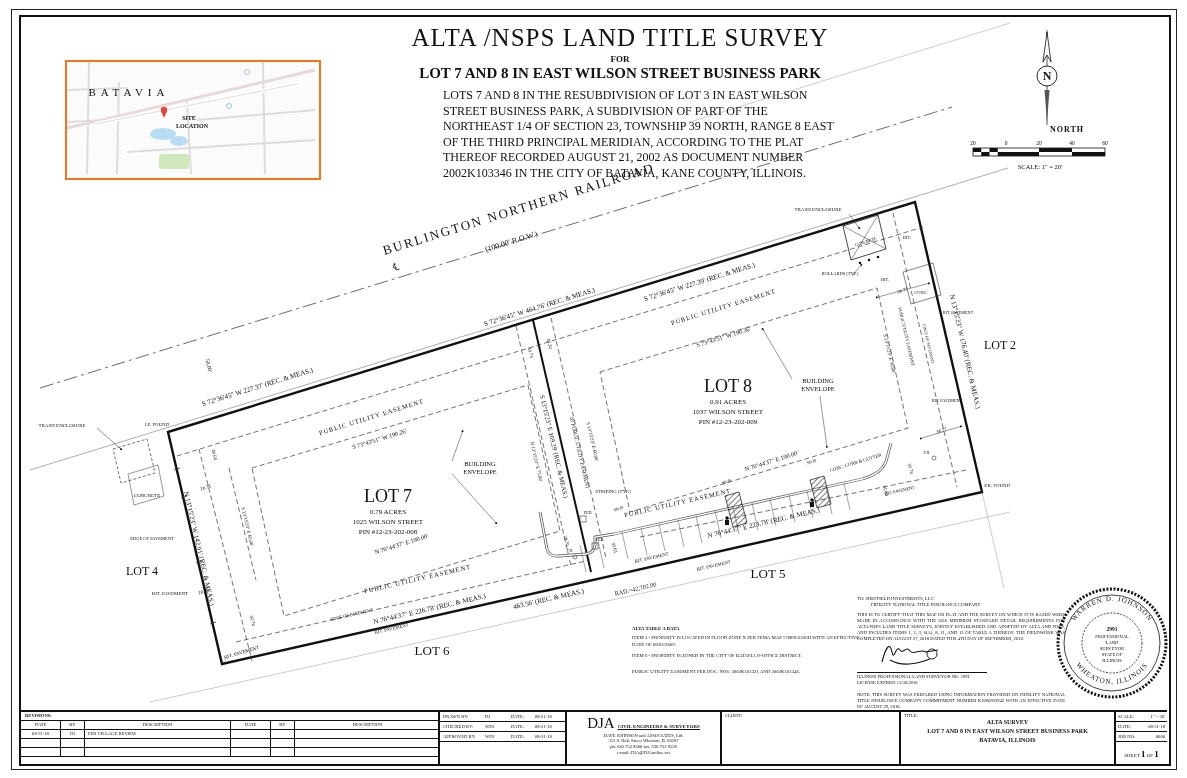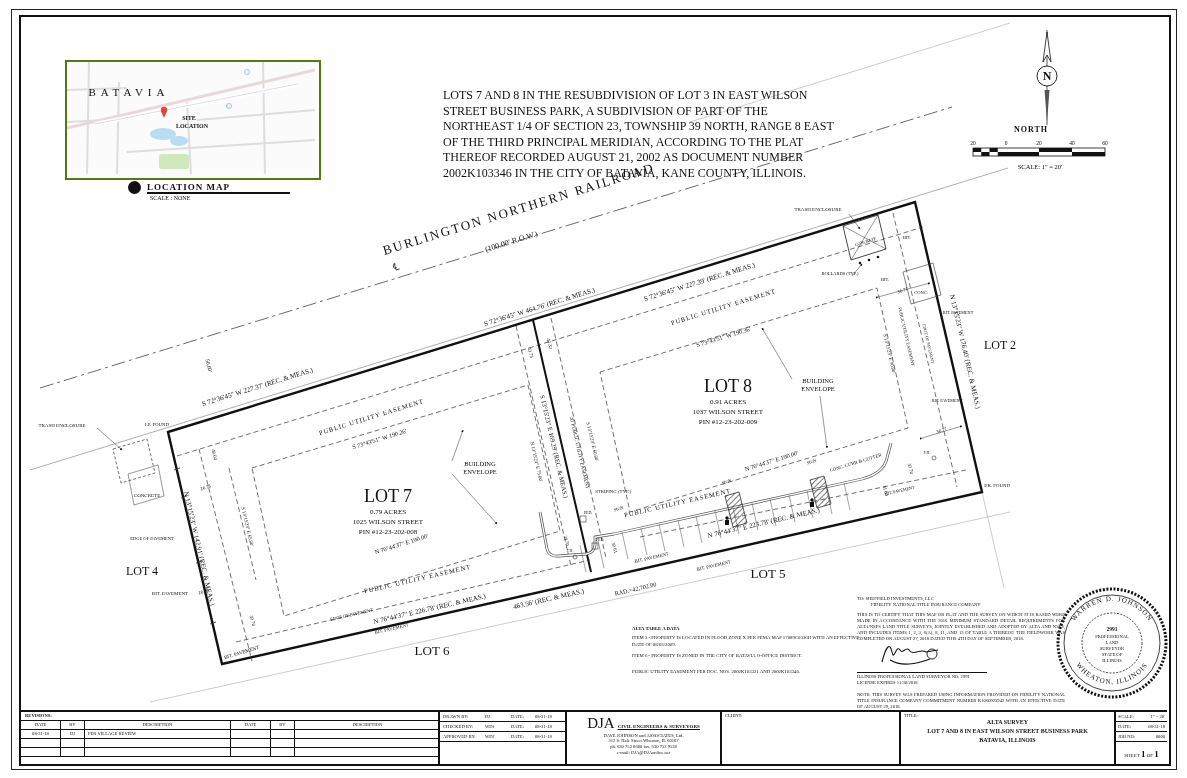--- a/index.html
+++ b/index.html
@@ -9,27 +9,27 @@
   .frame-outer{left:11px;top:9px;width:1164px;height:759px;border:1px solid #222;}
   .frame-inner{left:19px;top:15px;width:1148px;height:747px;border:2px solid #111;}
   svg text{font-family:"Liberation Serif",serif;fill:#111;}
   
   .titlewrap{left:340px;top:24px;width:560px;text-align:center;}
   .h1{font-size:25px;letter-spacing:1px;}
   .hfor{font-size:9px;font-weight:bold;margin-top:2px;}
   .h2{font-size:15px;font-weight:bold;margin-top:1px;}
   .desc{left:443px;top:88px;width:392px;font-size:12px;line-height:1.3;text-align:left;}
   
-  .locmap{left:65px;top:60px;width:252px;height:116px;border:2px solid #4d7c0f;background:#fcfcfc;}
+  .locmap{left:65px;top:60px;width:252px;height:116px;border:2px solid #f97316;background:#fcfcfc;}
   .loccap{left:128px;top:181px;width:200px;font-size:9px;}
   .loccap .dot{display:inline-block;width:13px;height:13px;background:#111;border-radius:50%;vertical-align:middle;margin-right:6px;}
   .loccap .cap{font-weight:bold;letter-spacing:1px;border-bottom:2px solid #111;padding-right:60px;}
   .loccap .scl{font-size:6px;margin-left:22px;margin-top:1px;}
   
-  .northlbl{left:1014px;top:125px;width:70px;text-align:left;font-size:8px;font-weight:bold;letter-spacing:1px;}
+  .northlbl{left:1014px;top:125px;width:70px;text-align:right;font-size:8px;font-weight:bold;letter-spacing:1px;}
   .scalecap{left:966px;top:163px;width:148px;text-align:center;font-size:6.5px;}
   
   .alta{left:632px;top:626px;width:228px;font-size:4.8px;line-height:1.35;}
   .alta .hd{font-weight:bold;margin-bottom:3px;}
   .alta p{margin:0 0 5px 0;}
   .cert{left:857px;top:596px;width:208px;font-size:4.6px;line-height:1.3;}
   .cert p{margin:0 0 4px 0;text-align:justify;}
   .cert .to{margin-bottom:0;}
   .lic{border-top:1px solid #111;width:130px;padding-top:1px;}
   
@@ -319,20 +319,25 @@
         <text x="60" y="79">ILLINOIS</text>
       </g>
     </g>
 
     <g transform="translate(880,640)">
       <path d="M2,22 C6,6 10,2 12,12 C14,22 16,4 20,10 C23,15 26,5 30,11 C34,16 40,8 46,12 L58,10 M10,20 C22,27 36,24 50,19" fill="none" stroke="#111" stroke-width="1.1"></path>
       <circle cx="52" cy="14" r="5" fill="none" stroke="#111" stroke-width="0.9"></circle>
     </g>
   </svg>
 
+  <div class="abs titlewrap">
+    <div class="h1">ALTA /NSPS LAND TITLE  SURVEY</div>
+    <div class="hfor">FOR</div>
+    <div class="h2">LOT 7 AND 8 IN EAST WILSON STREET BUSINESS PARK</div>
+  </div>
   <div class="abs desc">LOTS 7 AND 8 IN THE RESUBDIVISION OF LOT 3 IN EAST WILSON STREET BUSINESS PARK, A SUBDIVISION OF PART OF THE NORTHEAST 1/4 OF SECTION 23, TOWNSHIP 39 NORTH, RANGE 8 EAST OF THE THIRD PRINCIPAL MERIDIAN, ACCORDING TO THE PLAT THEREOF RECORDED AUGUST 21, 2002 AS DOCUMENT NUMBER 2002K103346 IN THE CITY OF BATAVIA, KANE COUNTY, ILLINOIS.</div>
 
   <div class="abs locmap">
     <svg width="248" height="112" viewBox="0 0 248 112">
       <rect width="248" height="112" fill="#fbfbfb"></rect>
       <g stroke="#ddd" stroke-width="2">
         <line x1="0" y1="28" x2="60" y2="26"></line>
           <line x1="0" y1="60" x2="40" y2="58"></line>
         <line x1="22" y1="0" x2="20" y2="112"></line>
           <line x1="52" y1="20" x2="50" y2="112"></line>
@@ -352,24 +357,20 @@
       <g>
         <circle cx="97" cy="48" r="3.2" fill="#e5453b"></circle>
         <polygon points="94.2,49.5 99.8,49.5 97,56" fill="#e5453b"></polygon>
       </g>
       <text x="62" y="34" text-anchor="middle" font-size="11" letter-spacing="5" fill="#3a3a3a">BATAVIA</text>
       <g font-size="6" font-weight="bold" text-anchor="middle" fill="#222">
         <text x="122" y="58">SITE</text>
         <text x="125" y="66">LOCATION</text>
       </g>
     </svg>
-  </div>
-  <div class="abs loccap">
-    <span class="dot"></span><span class="cap">LOCATION MAP</span>
-    <div class="scl">SCALE : NONE</div>
   </div>
 
   <div class="abs northlbl">NORTH</div>
   <div class="abs scalecap">SCALE: 1" = 20'</div>
 
   <div class="abs alta">
     <div class="hd">ALTA TABLE A DATA</div>
     <p>ITEM 3 - PROPERTY IS LOCATED IN FLOOD ZONE X PER FEMA MAP 17089C0336H WITH AN EFFECTIVE DATE OF 08/03/2009.</p>
     <p>ITEM 6 - PROPERTY IS ZONED IN THE CITY OF BATAVIA O-OFFICE DISTRICT.</p>
     <p style="margin-top:9px">PUBLIC UTILITY EASEMENT PER DOC. NOS. 2002K103321 AND 2002K103346.</p>

